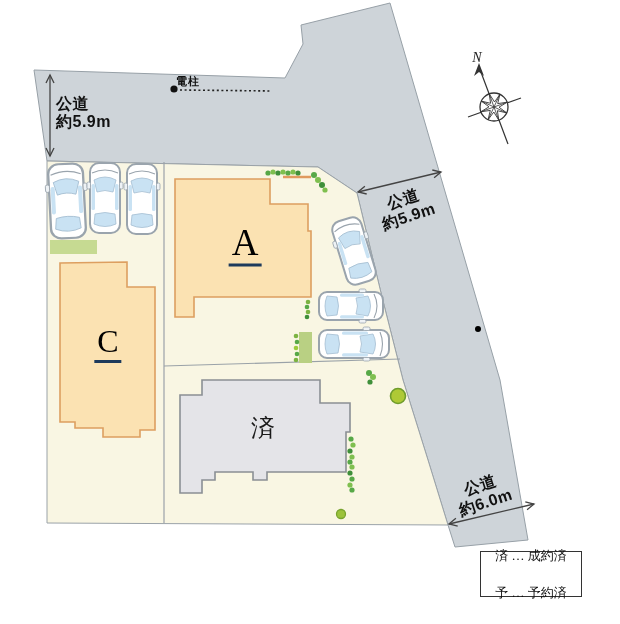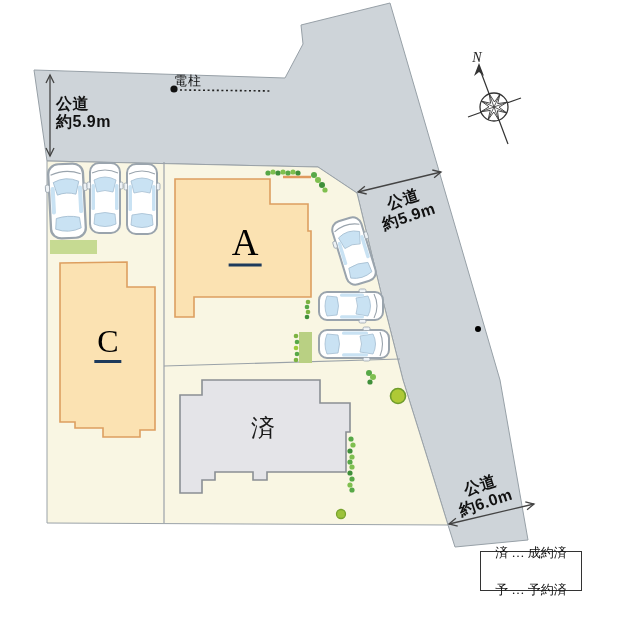--- a/index.html
+++ b/index.html
@@ -3,28 +3,28 @@
 <meta charset="utf-8">
 <style>
   html,body{margin:0;padding:0;background:#fff;}
   #stage{position:relative;width:620px;height:624px;background:#ffffff;overflow:hidden;
          font-family:"Liberation Sans",sans-serif;}
   #plan-svg{position:absolute;left:0;top:0;}
   .lbl{position:absolute;color:#111;white-space:nowrap;}
   .dim-label{font-size:16px;font-weight:600;line-height:1.12;letter-spacing:0.5px;}
   .centered{transform:translate(-50%,-50%);}
   .rot{transform:translate(-50%,-50%) rotate(-18deg);text-align:center;}
-  .pole-label{font-size:13px;font-weight:400;letter-spacing:1px;}
+  .pole-label{font-size:11px;font-weight:700;letter-spacing:1px;}
   .plot-letter{font-family:"Liberation Serif",serif;color:#000;line-height:1;
                border-bottom:3px solid #1d3a5c;padding:0 3px 1px 3px;}
   .a-size{font-size:37px;}
   .c-size{font-size:32px;}
   .sold-label{font-family:"Liberation Serif",serif;font-size:24px;color:#1a1a1a;line-height:1;}
   .compass-n{font-family:"Liberation Serif",serif;font-style:italic;font-size:14px;color:#222;}
-  #legend{position:absolute;left:480px;top:551px;width:102px;height:40px;background:#fff;
+  #legend{position:absolute;left:480px;top:551px;width:102px;height:46px;background:#fff;
           border:1.5px solid #333;box-sizing:border-box;display:flex;flex-direction:column;
           justify-content:center;align-items:center;gap:21px;}
   .legend-row{font-family:"Liberation Serif",serif;font-size:13px;color:#111;line-height:1.2;}
 </style>
 </head>
 <body>
 
 <div id="stage">
 
 <svg id="plan-svg" width="620" height="624" viewBox="0 0 620 624">

